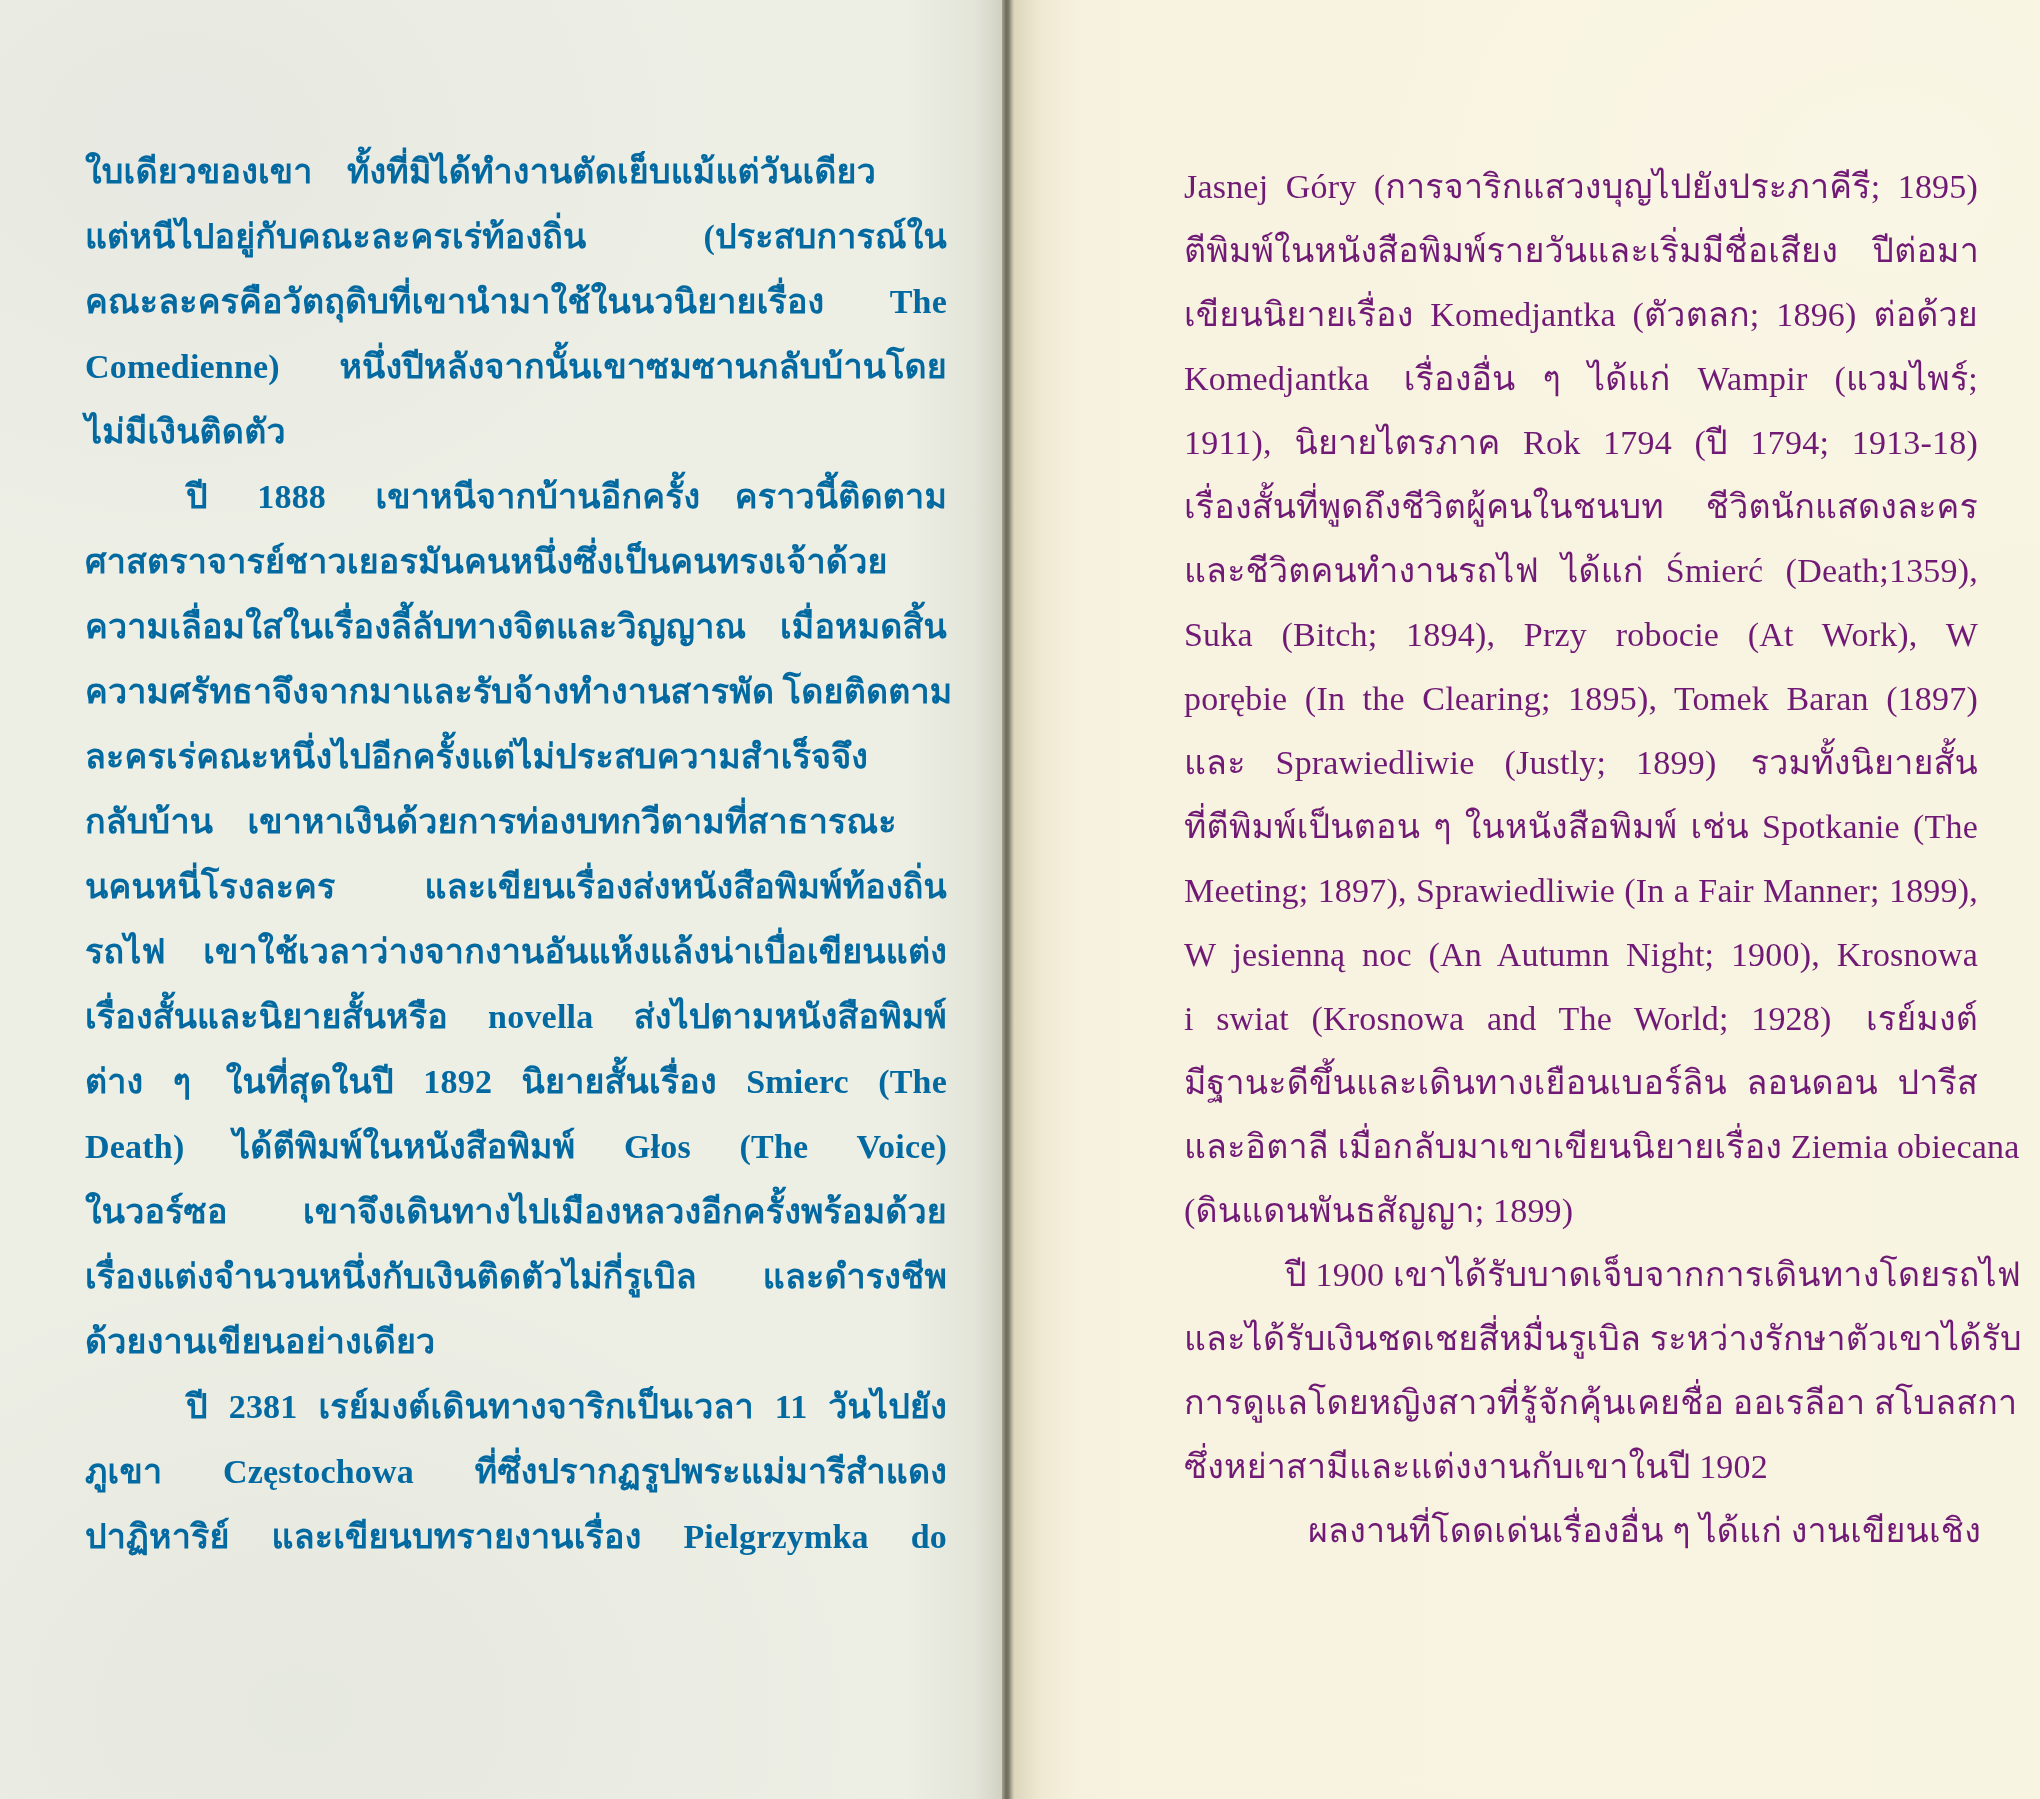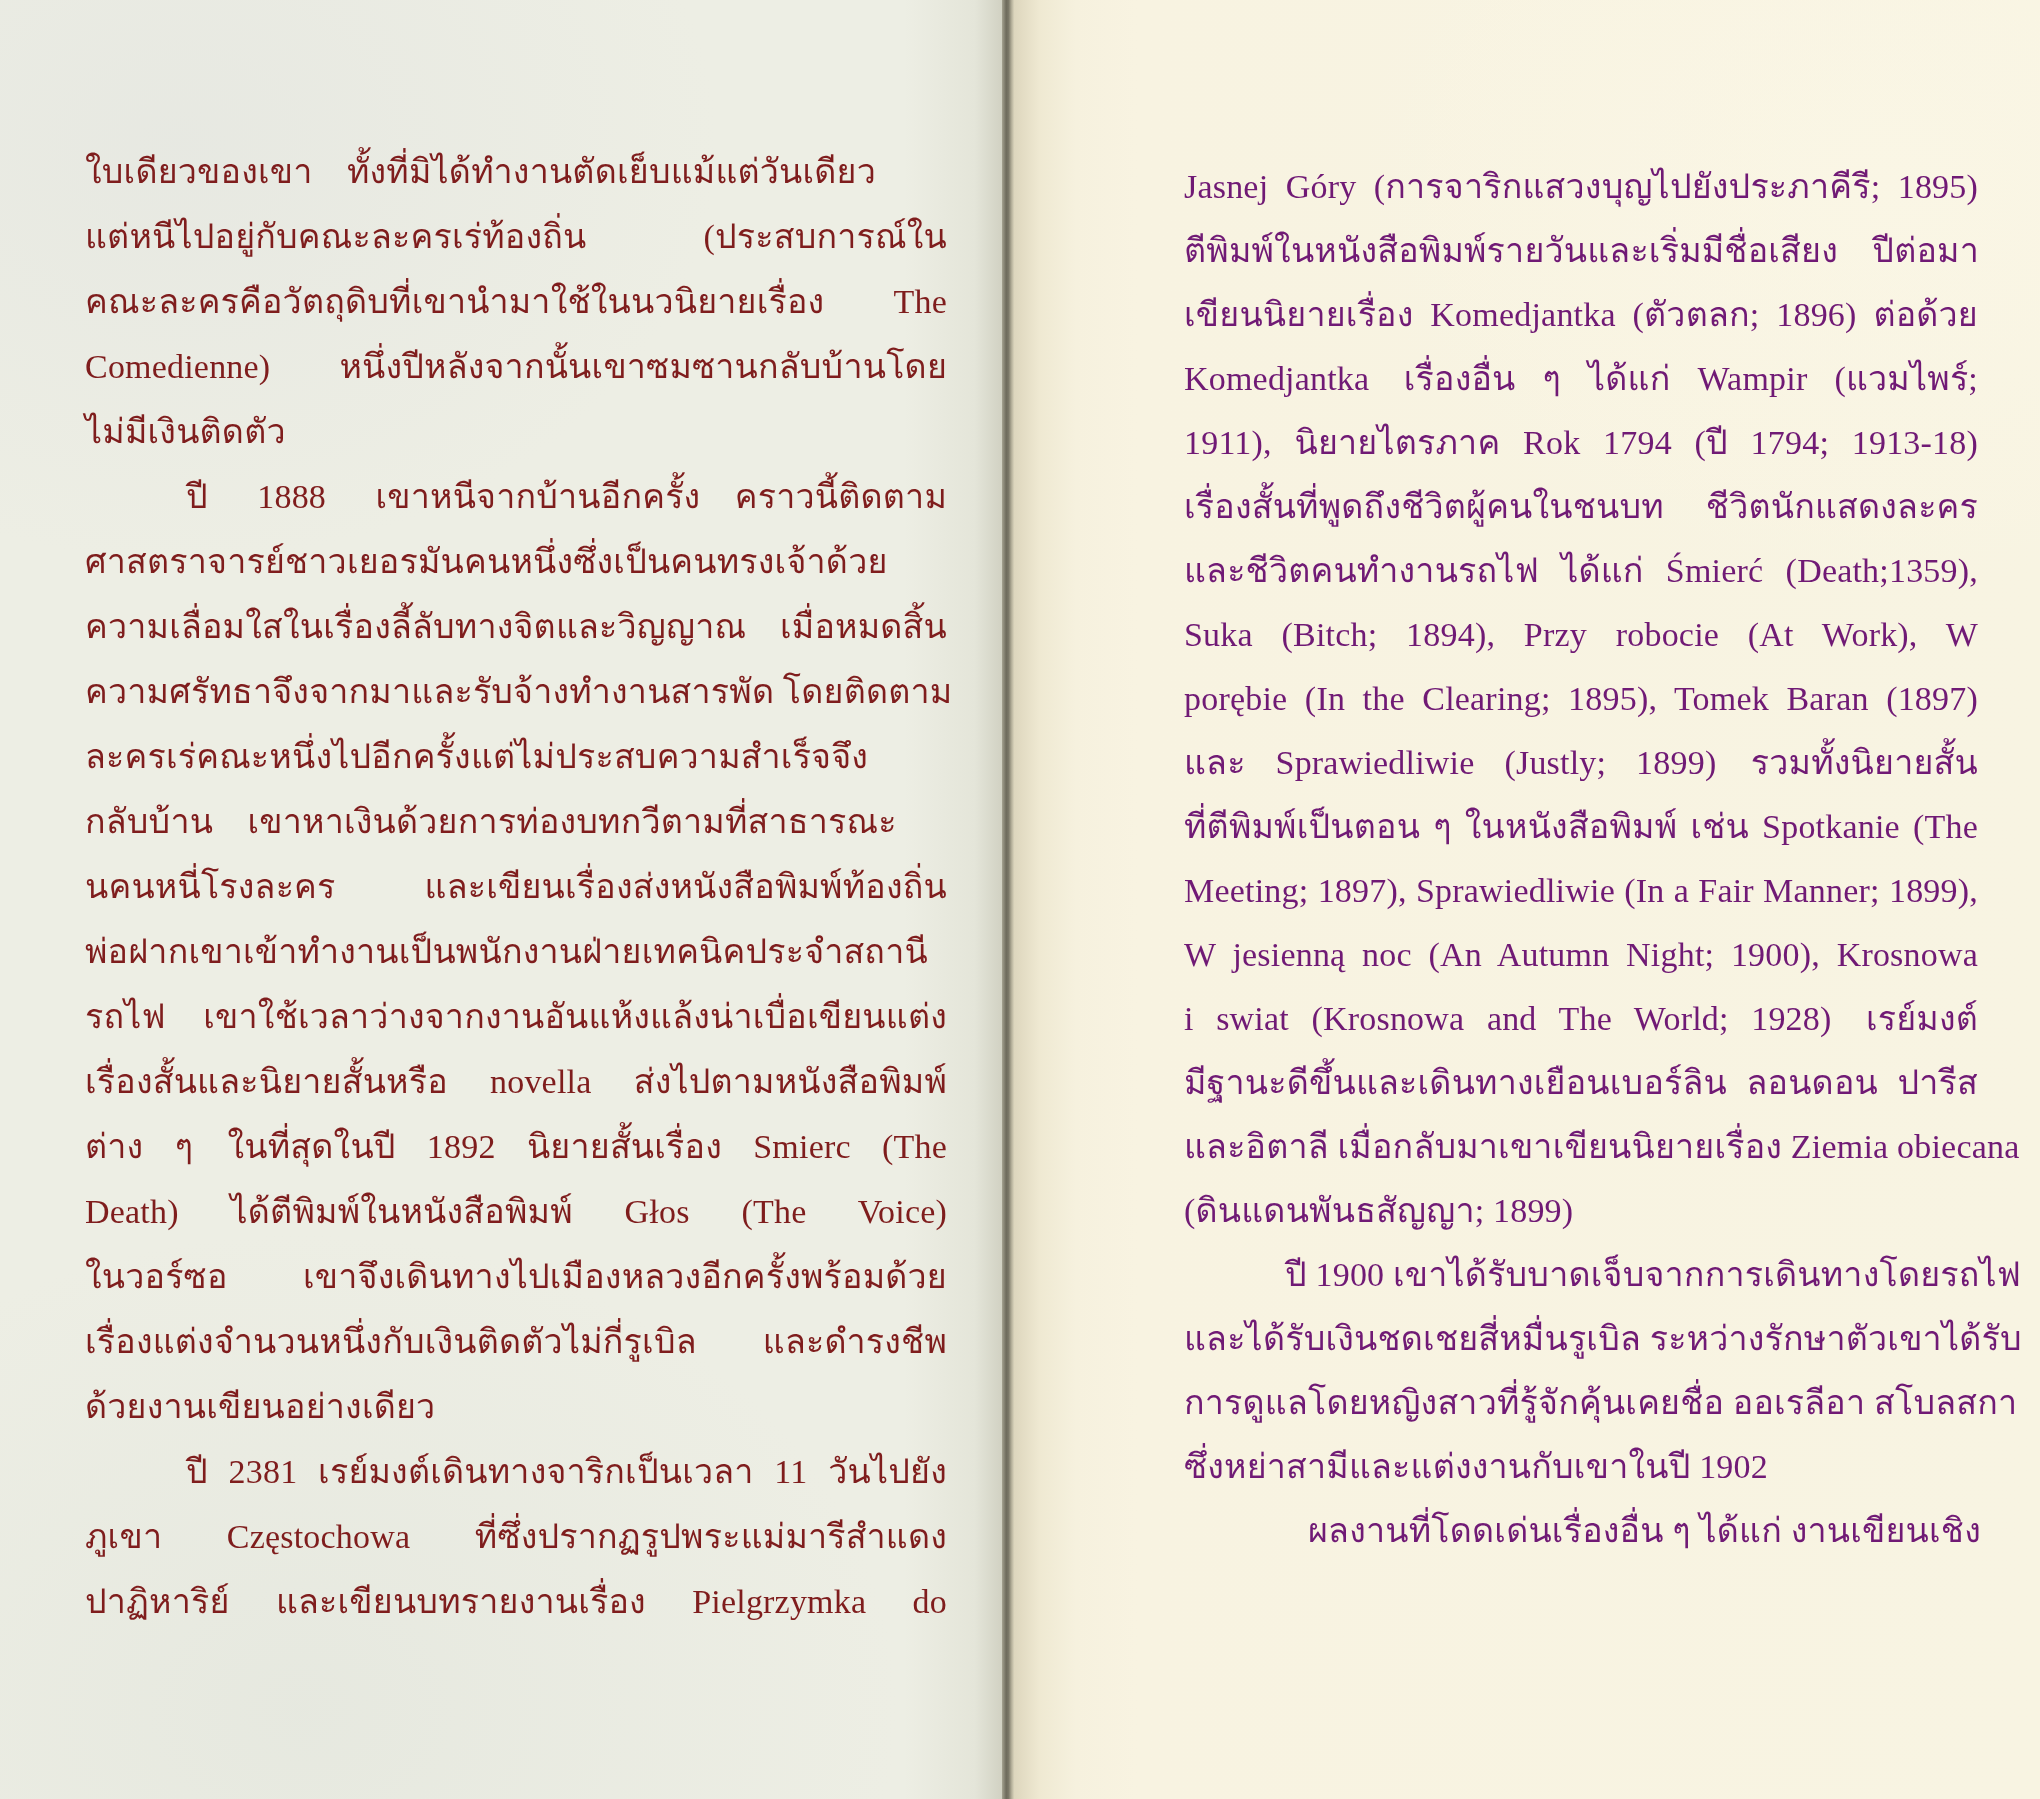--- a/index.html
+++ b/index.html
@@ -42,21 +42,21 @@
     overflow:visible;
     white-space:nowrap;
   }
   .col-right .line{height:64px;line-height:64px;}
   
   .line.end{text-align-last:left;}
   
   .line.in1{text-indent:101px;}
   .line.in2{text-indent:124px;}
   
-  .col-left .line{color:#7f1d1d;}
+  .col-left .line{color:#0369a1;font-weight:bold;}
   .col-right .line{color:#701a75;}
 </style>
 </head>
 <body>
 
 <div id="spread">
   <div class="page-left"></div>
   <div class="fold"></div>
   <div class="page-right"></div>
 
@@ -66,21 +66,20 @@
       <div class="line">คณะละครคือวัตถุดิบที่เขานำมาใช้ในนวนิยายเรื่อง The</div>
       <div class="line">Comedienne) หนึ่งปีหลังจากนั้นเขาซมซานกลับบ้านโดย</div>
       <div class="line end">ไม่มีเงินติดตัว</div>
       <div class="line in1">ปี 1888 เขาหนีจากบ้านอีกครั้ง  คราวนี้ติดตาม</div>
       <div class="line">ศาสตราจารย์ชาวเยอรมันคนหนึ่งซึ่งเป็นคนทรงเจ้าด้วย</div>
       <div class="line">ความเลื่อมใสในเรื่องลี้ลับทางจิตและวิญญาณ เมื่อหมดสิ้น</div>
       <div class="line">ความศรัทธาจึงจากมาและรับจ้างทำงานสารพัด โดยติดตาม</div>
       <div class="line">ละครเร่คณะหนึ่งไปอีกครั้งแต่ไม่ประสบความสำเร็จจึง</div>
       <div class="line">กลับบ้าน  เขาหาเงินด้วยการท่องบทกวีตามที่สาธารณะ</div>
       <div class="line">นคนหนี่โรงละคร และเขียนเรื่องส่งหนังสือพิมพ์ท้องถิ่น</div>
-      <div class="line">พ่อฝากเขาเข้าทำงานเป็นพนักงานฝ่ายเทคนิคประจำสถานี</div>
       <div class="line">รถไฟ เขาใช้เวลาว่างจากงานอันแห้งแล้งน่าเบื่อเขียนแต่ง</div>
       <div class="line">เรื่องสั้นและนิยายสั้นหรือ novella ส่งไปตามหนังสือพิมพ์</div>
       <div class="line">ต่าง ๆ  ในที่สุดในปี 1892 นิยายสั้นเรื่อง Smierc (The</div>
       <div class="line">Death) ได้ตีพิมพ์ในหนังสือพิมพ์ Głos (The Voice)</div>
       <div class="line">ในวอร์ซอ เขาจึงเดินทางไปเมืองหลวงอีกครั้งพร้อมด้วย</div>
       <div class="line">เรื่องแต่งจำนวนหนึ่งกับเงินติดตัวไม่กี่รูเบิล และดำรงชีพ</div>
       <div class="line end">ด้วยงานเขียนอย่างเดียว</div>
       <div class="line in1">ปี 2381 เรย์มงต์เดินทางจาริกเป็นเวลา 11 วันไปยัง</div>
       <div class="line">ภูเขา Częstochowa ที่ซึ่งปรากฏรูปพระแม่มารีสำแดง</div>
       <div class="line">ปาฏิหาริย์ และเขียนบทรายงานเรื่อง Pielgrzymka do</div>

